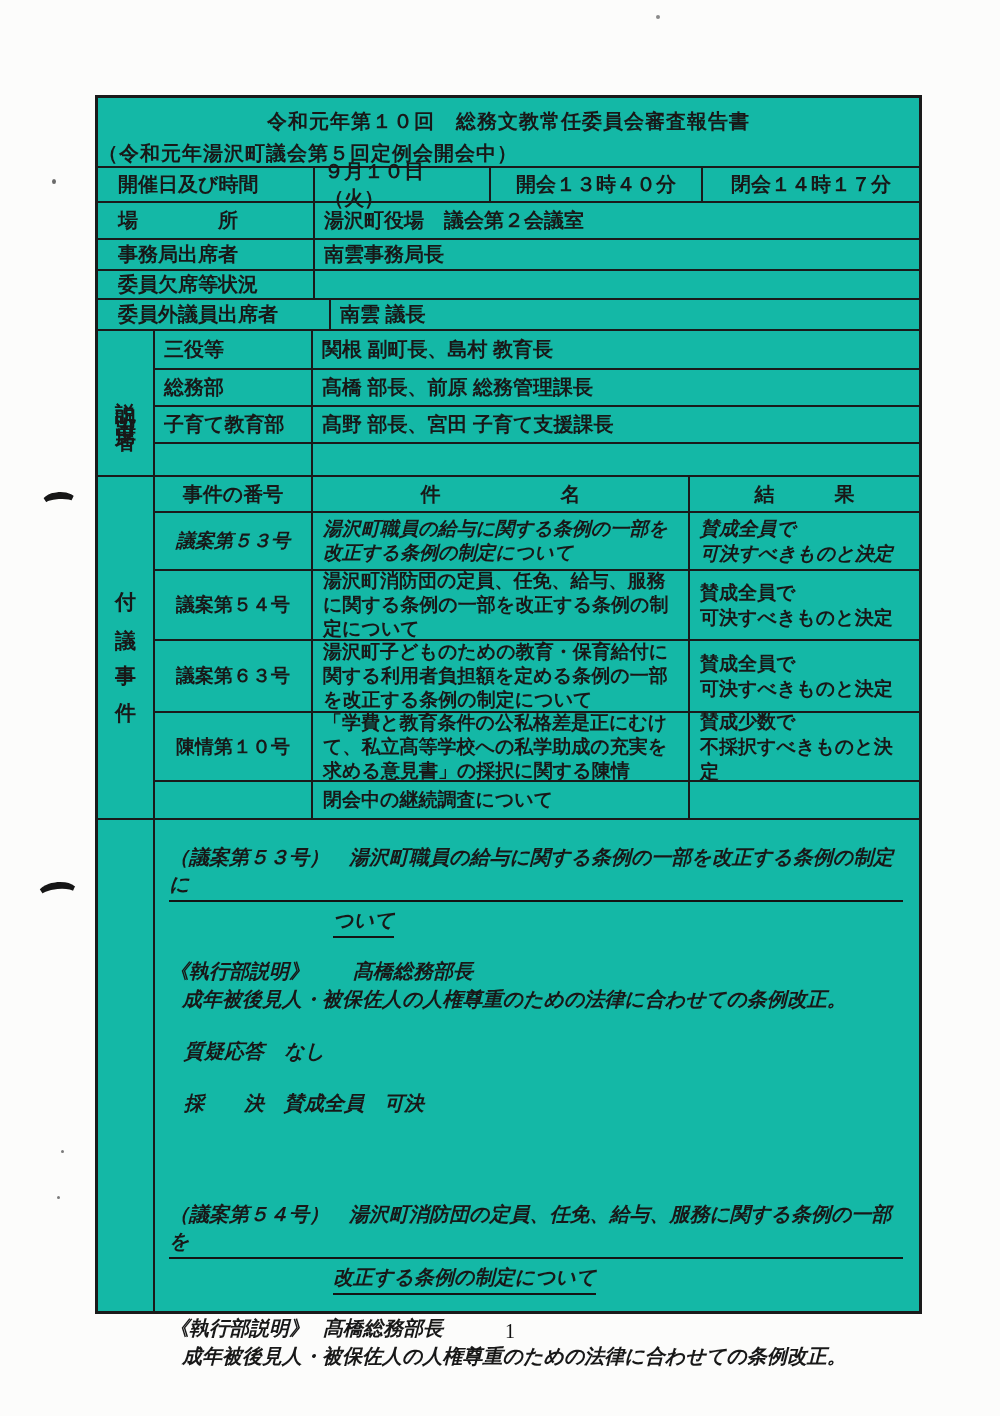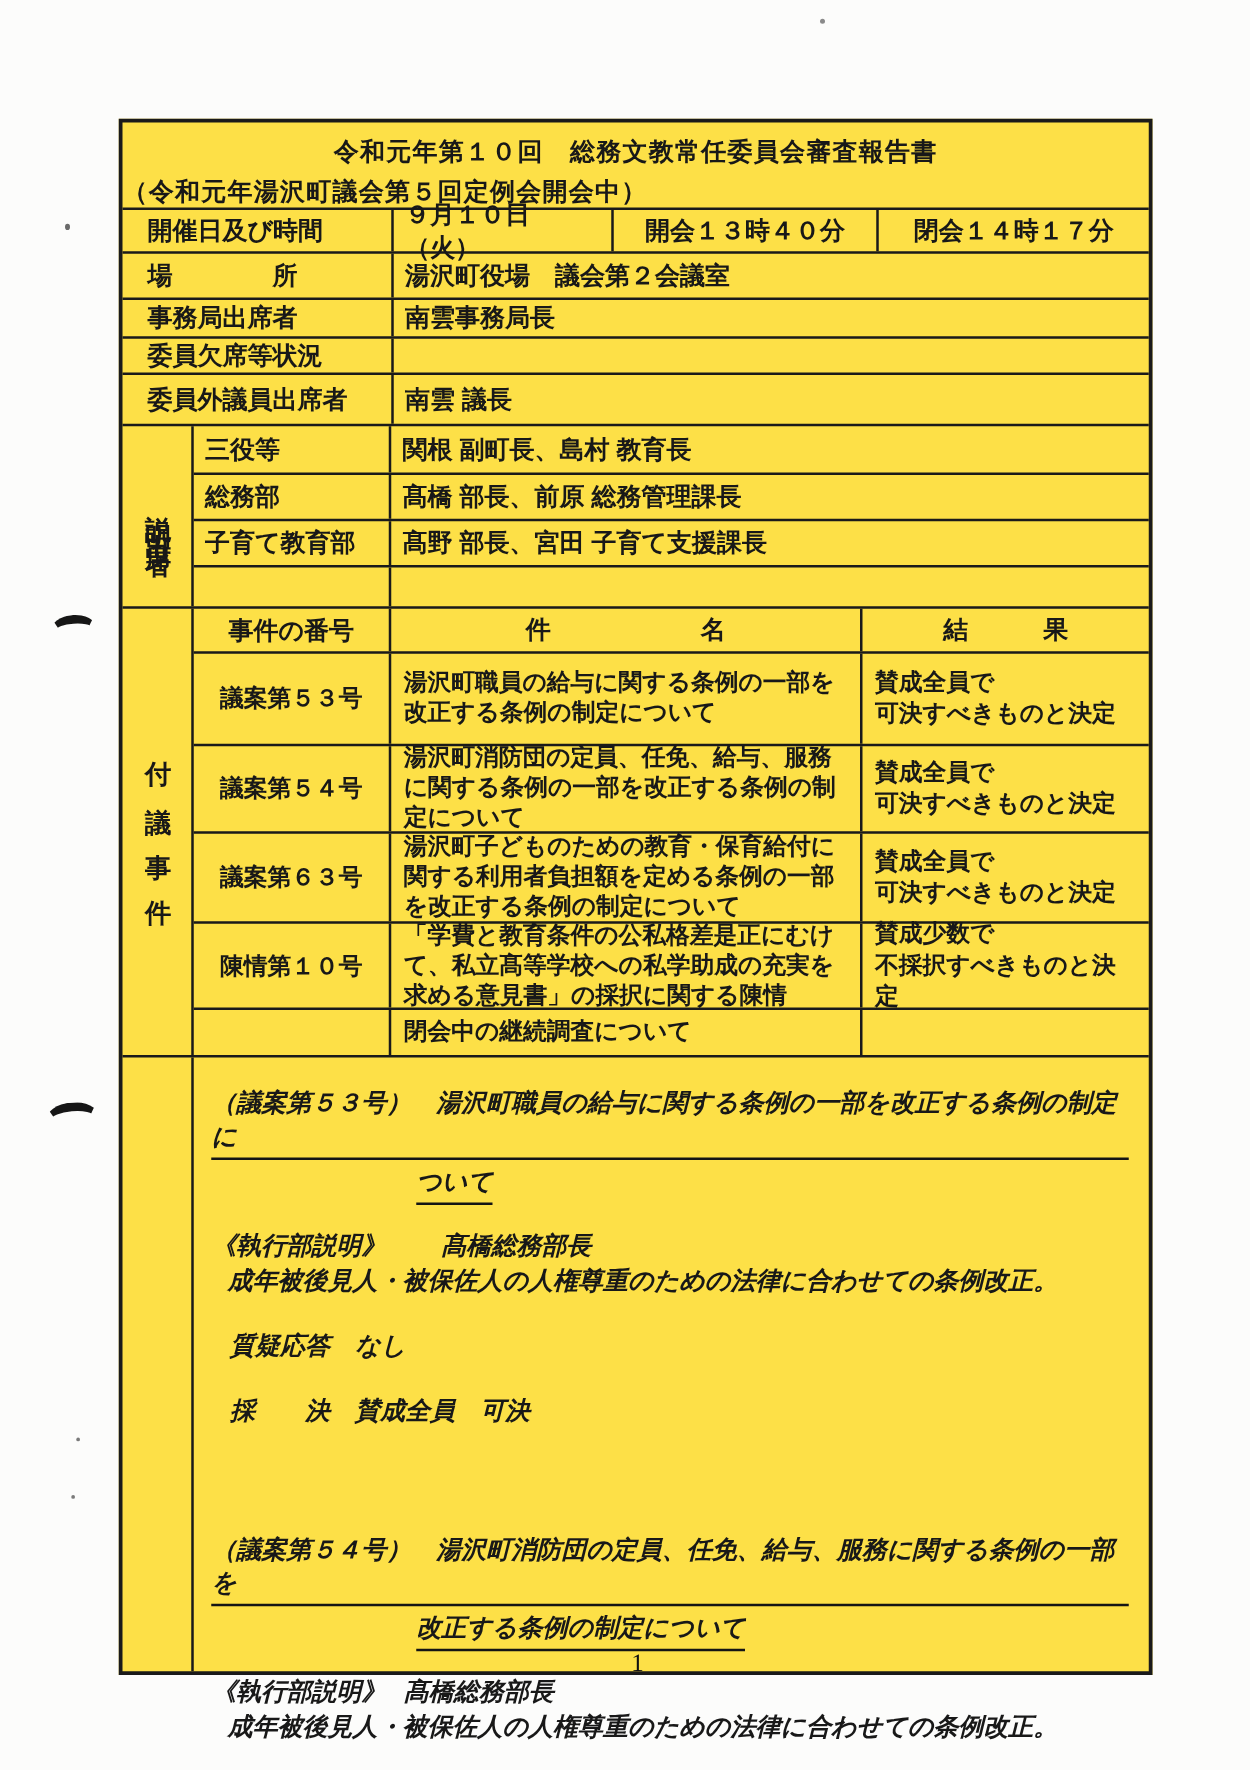--- a/index.html
+++ b/index.html
@@ -10,42 +10,42 @@
     background:#fcfcfb;
     font-family:"Liberation Sans","DejaVu Sans",sans-serif;
     font-weight:700;
     color:#181818;
     overflow:hidden;
   }
   .doc{
     position:absolute;left:95px;top:95px;width:827px;
     box-sizing:border-box;
     border:3px solid #1a1a1a;
-    background:#fde047;
+    background:#14b8a6;
   }
   .band{border-bottom:2px solid #1a1a1a;box-sizing:border-box;}
   .band:last-child{border-bottom:none;font-style:italic;}
 
   
   .title-block{height:70px;padding-top:10px;font-size:20px;letter-spacing:1px;}
   .title-line1{text-align:center;}
   .title-line2{text-align:left;padding-right:16px;margin-top:5px;}
 
   
   .row{display:flex;box-sizing:border-box;}
   .row + .row{border-top:2px solid #1a1a1a;}
   .cell{box-sizing:border-box;display:flex;align-items:center;padding:2px 9px;font-size:20px;}
   .cell + .cell{border-left:2px solid #1a1a1a;}
 
   
   .mrow{height:33px;}
   .mrow.tall{height:37px;}
   .mrow.s1{height:31px;}
   .mrow.s2{height:29px;}
-  .mrow.s3{height:41px;}
+  .mrow.s3{height:31px;gap:16px;}
   .mlabel{width:215px;flex:none;padding-left:20px;}
   .mdate{width:176px;flex:none;justify-content:center;}
   .mopen{width:212px;flex:none;justify-content:center;}
   .mclose{flex:1;justify-content:center;}
   .mvalue{flex:1;}
 
   
   .vsection{display:flex;}
   .vcell{
     width:57px;flex:none;
@@ -63,21 +63,21 @@
   .vrows{flex:1;display:flex;flex-direction:column;}
 
   
   .exrow{height:37px;}
   .exrow.last{height:33px;}
   .exlabel{width:156px;flex:none;}
   .exvalue{flex:1;}
 
   
   .agrow.hd{height:34px;}
-  .agrow.r1{height:74px;}
+  .agrow.r1{height:58px;font-style:italic;}
   .agrow.r2{height:70px;}
   .agrow.r3{height:72px;}
   .agrow.r4{height:69px;}
   .agrow.r5{height:38px;}
   .num{width:156px;flex:none;justify-content:center;font-size:19px;padding:2px 4px;}
   .nam{width:377px;flex:none;font-size:19px;line-height:24px;padding:3px 10px;}
   .res{flex:1;font-size:19px;line-height:25px;padding:3px 10px;}
   .hd .cell{justify-content:center;font-size:20px;}
   .nam.body-cell{display:flex;align-items:center;}
   .res .stack, .nam .stack{display:block;}

